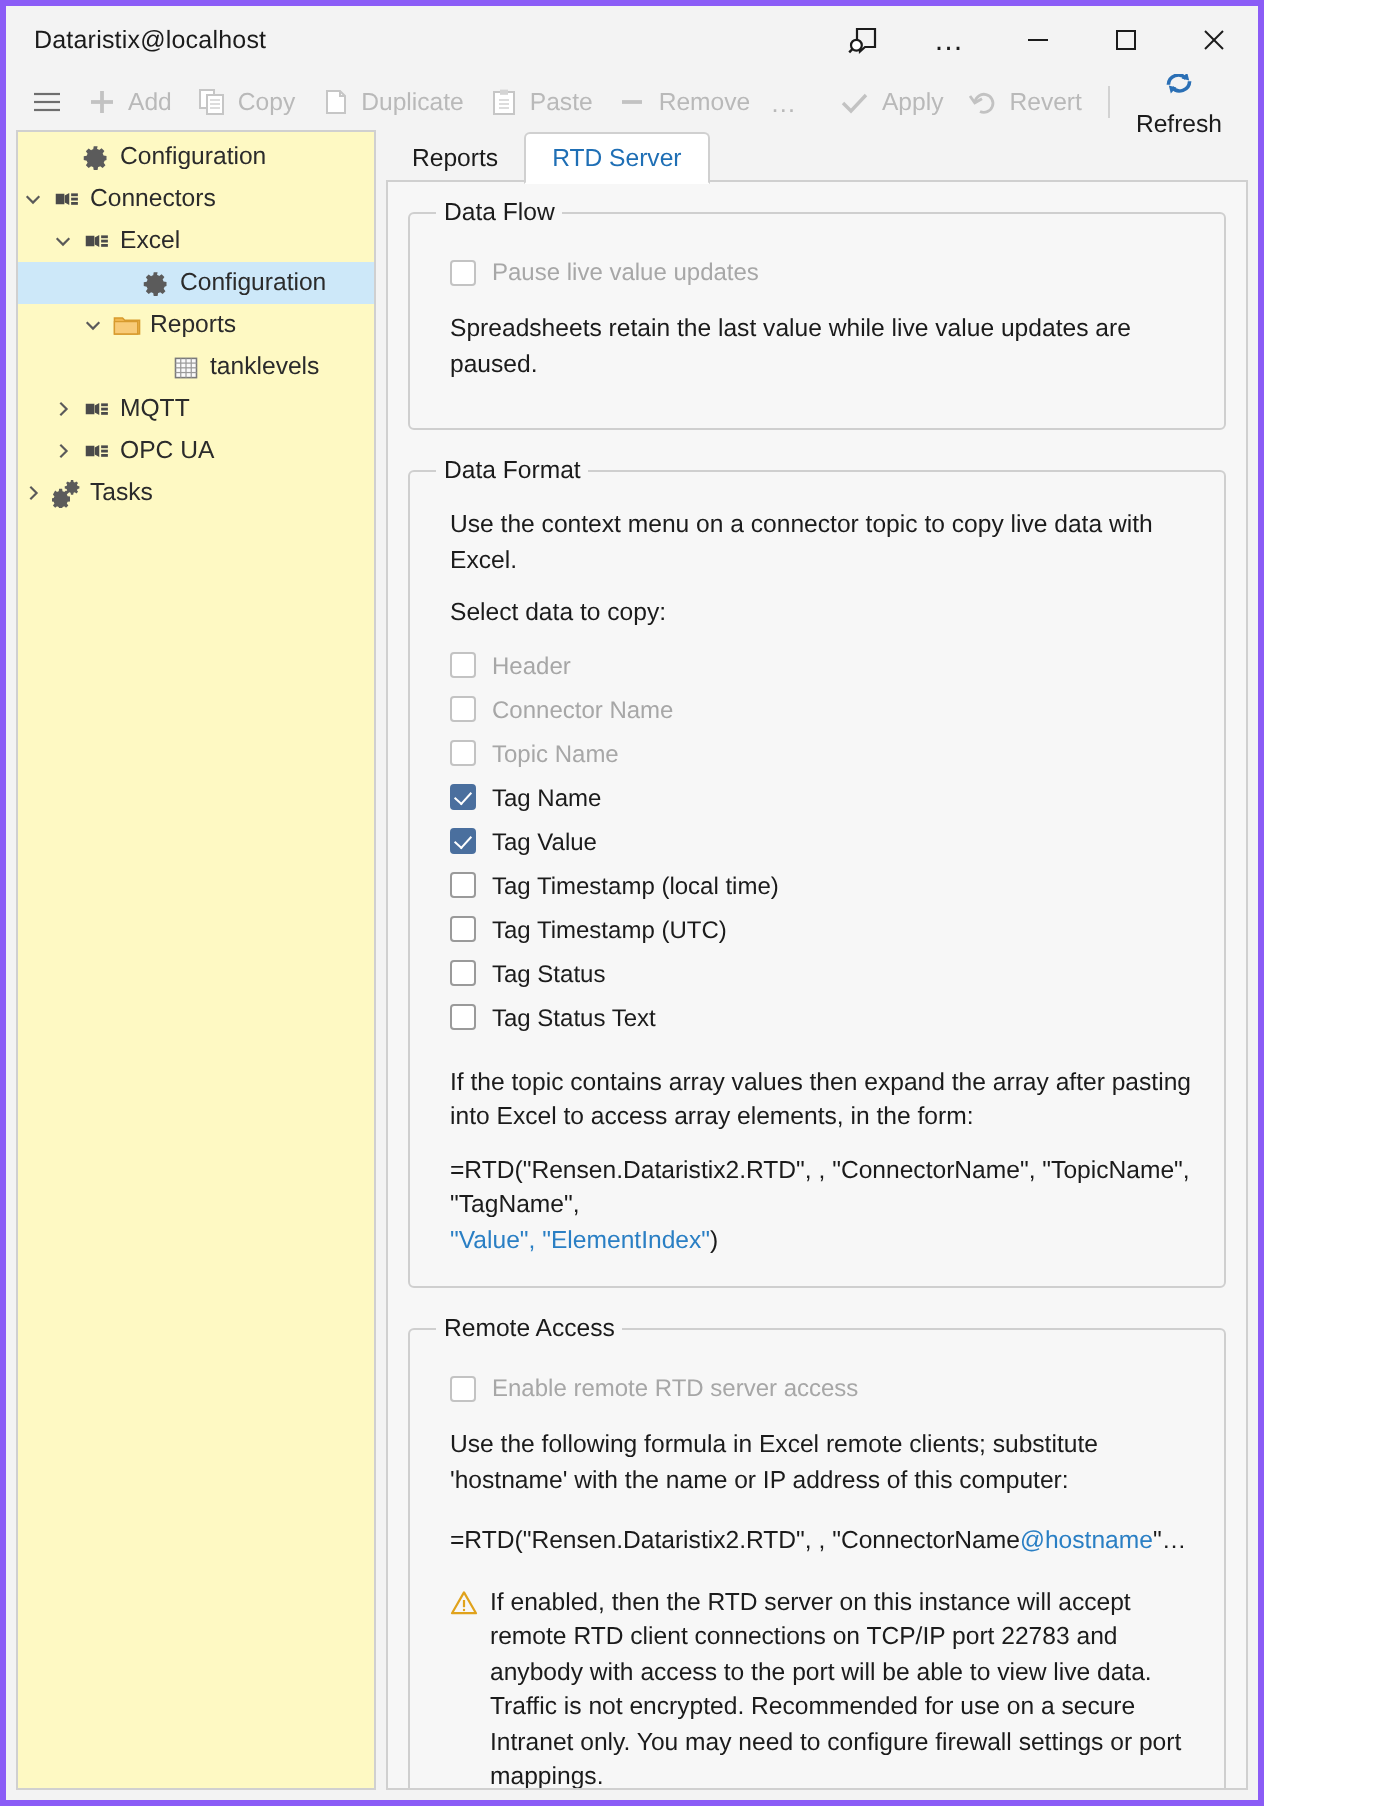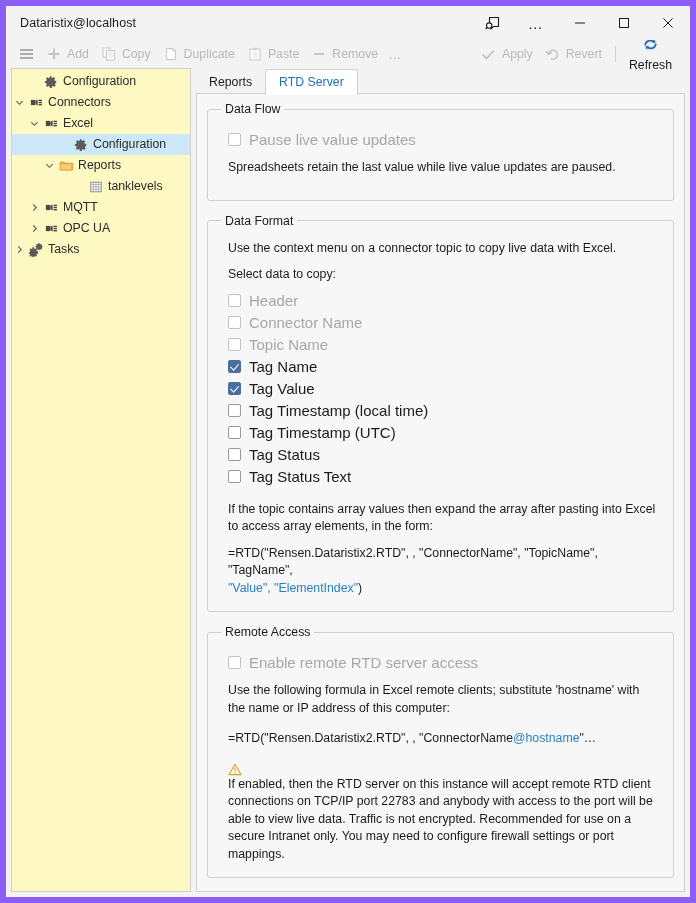--- a/index.html
+++ b/index.html
@@ -6,24 +6,24 @@
   html, body {
     margin: 0; padding: 0;
     width: 696px; height: 903px;
     background: #ffffff;
     font-family: "Liberation Sans", sans-serif;
     -webkit-font-smoothing: antialiased;
   }
   body { overflow: hidden; }
 
   .window {
-    width: 696px; height: 903px;
+    width: 632px; height: 903px;
     position: relative;
     background: #f3f3f3;
-    border: 6px solid #8b5cf6;
+    border: 3px solid #8b5cf6;
     display: flex;
     flex-direction: column;
   }
 
   
   .titlebar {
     height: 34px;
     flex: 0 0 34px;
     background: #f3f3f3;
     display: flex;
@@ -184,21 +184,21 @@
   .para.tight { margin-bottom: 6px; }
   .para.mono-ish { margin-bottom: 0; }
   .blue { color: #2a7fc4; }
   .nowrap-gap { margin-top: 13px; }
 
   
   .cb-row {
     display: flex;
     align-items: center;
     height: 22px;
-    font-size: 15px;
+    font-size: 12px;
   }
   .cb-row.spaced { margin-bottom: 4px; }
   .cbox {
     width: 13px; height: 13px;
     flex: 0 0 13px;
     border: 1px solid #9a9a9a;
     background: #ffffff;
     border-radius: 2px;
     margin-right: 8px;
     position: relative;
@@ -213,21 +213,21 @@
     left: 3px; top: 1px;
     width: 4px; height: 7px;
     border: solid #ffffff;
     border-width: 0 1.6px 1.6px 0;
     transform: rotate(42deg);
   }
   .cbox.disabled { border-color: #c3c3c3; }
   .cb-label { color: #1b1b1b; line-height: 1; }
   .cb-label.disabled { color: #a7a7a7; }
 
-  .warn-wrap { display: flex; gap: 0; flex-direction: column; }
+  .warn-wrap { display: flex; gap: 0; }
   .warn-icon {
     width: 15px; flex: 0 0 15px;
     margin-right: 5px; padding-top: 2px;
   }
   .warn-icon svg { display: block; }
   .warn-text {
     font-size: 12.3px;
     color: #1b1b1b;
     line-height: 17.5px;
   }

